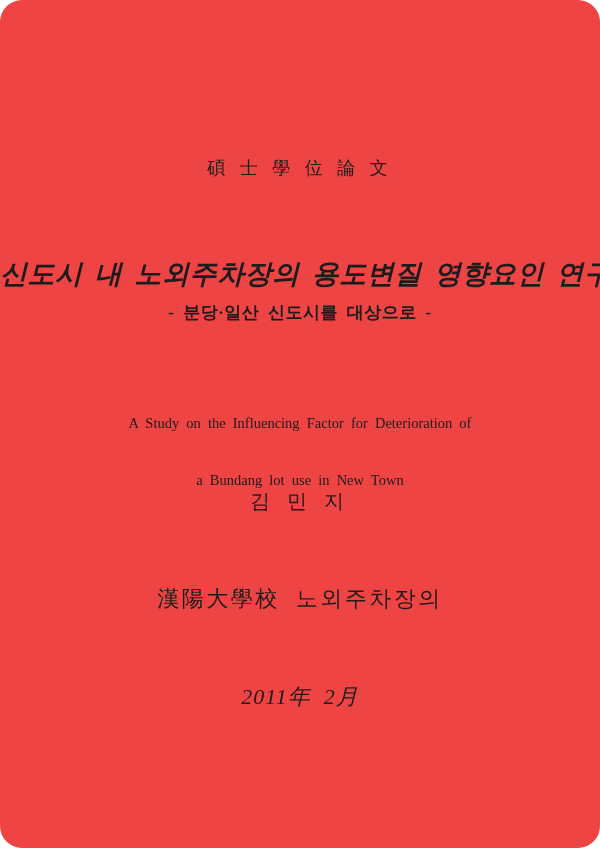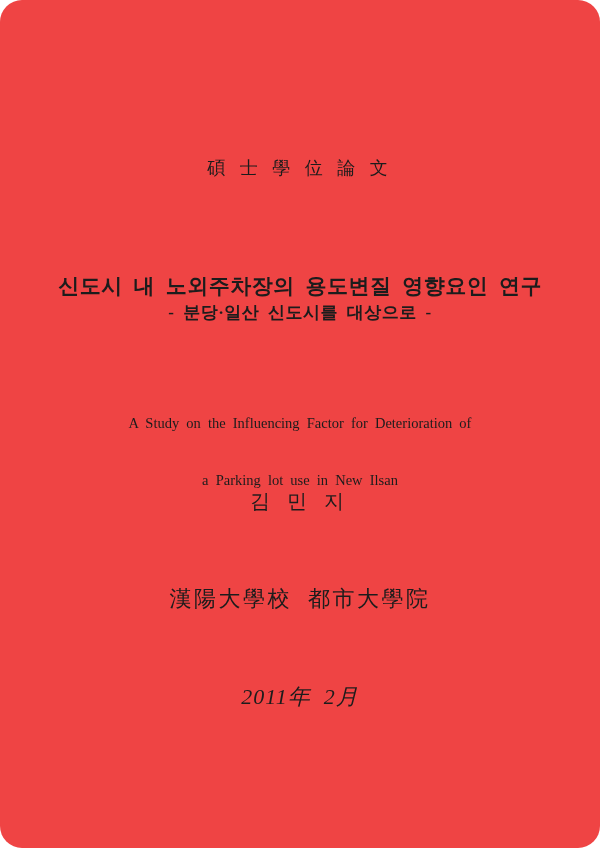--- a/index.html
+++ b/index.html
@@ -24,26 +24,27 @@
     text-align: center;
     white-space: pre;
   }
   .thesis-type {
     top: 156px;
     font-size: 18px;
     letter-spacing: 5px;
     font-weight: normal;
   }
   .title-ko {
-    top: 272px;
-    font-size: 21px;
+    top: 260px;
+    font-size: 27px;
     font-weight: bold;
     word-spacing: 5px;
     letter-spacing: 0.5px;
     line-height: 28px;
+    font-style: italic;
   }
   .subtitle-ko {
     top: 301px;
     font-size: 17px;
     font-weight: bold;
     word-spacing: 4px;
     letter-spacing: 0.5px;
     line-height: 24px;
   }
   .title-en {
@@ -79,22 +80,22 @@
 <div class="page">
 
   <div class="centered thesis-type">碩 士 學 位 論 文</div>
 
   <h1 class="centered title-ko">신도시 내 노외주차장의 용도변질 영향요인 연구</h1>
 
   <div class="centered subtitle-ko">- 분당·일산 신도시를 대상으로 -</div>
 
   <div class="centered title-en">
     <div>A Study on the Influencing Factor for Deterioration of</div>
-    <div>a Parking lot use in New Ilsan</div>
+    <div>a Bundang lot use in New Town</div>
   </div>
 
   <div class="centered author">김 민 지</div>
 
-  <div class="centered institution">漢陽大學校  都市大學院</div>
+  <div class="centered institution">漢陽大學校  노외주차장의</div>
 
   <div class="centered date">2011年  2月</div>
 
 </div>
 
 </body></html>

